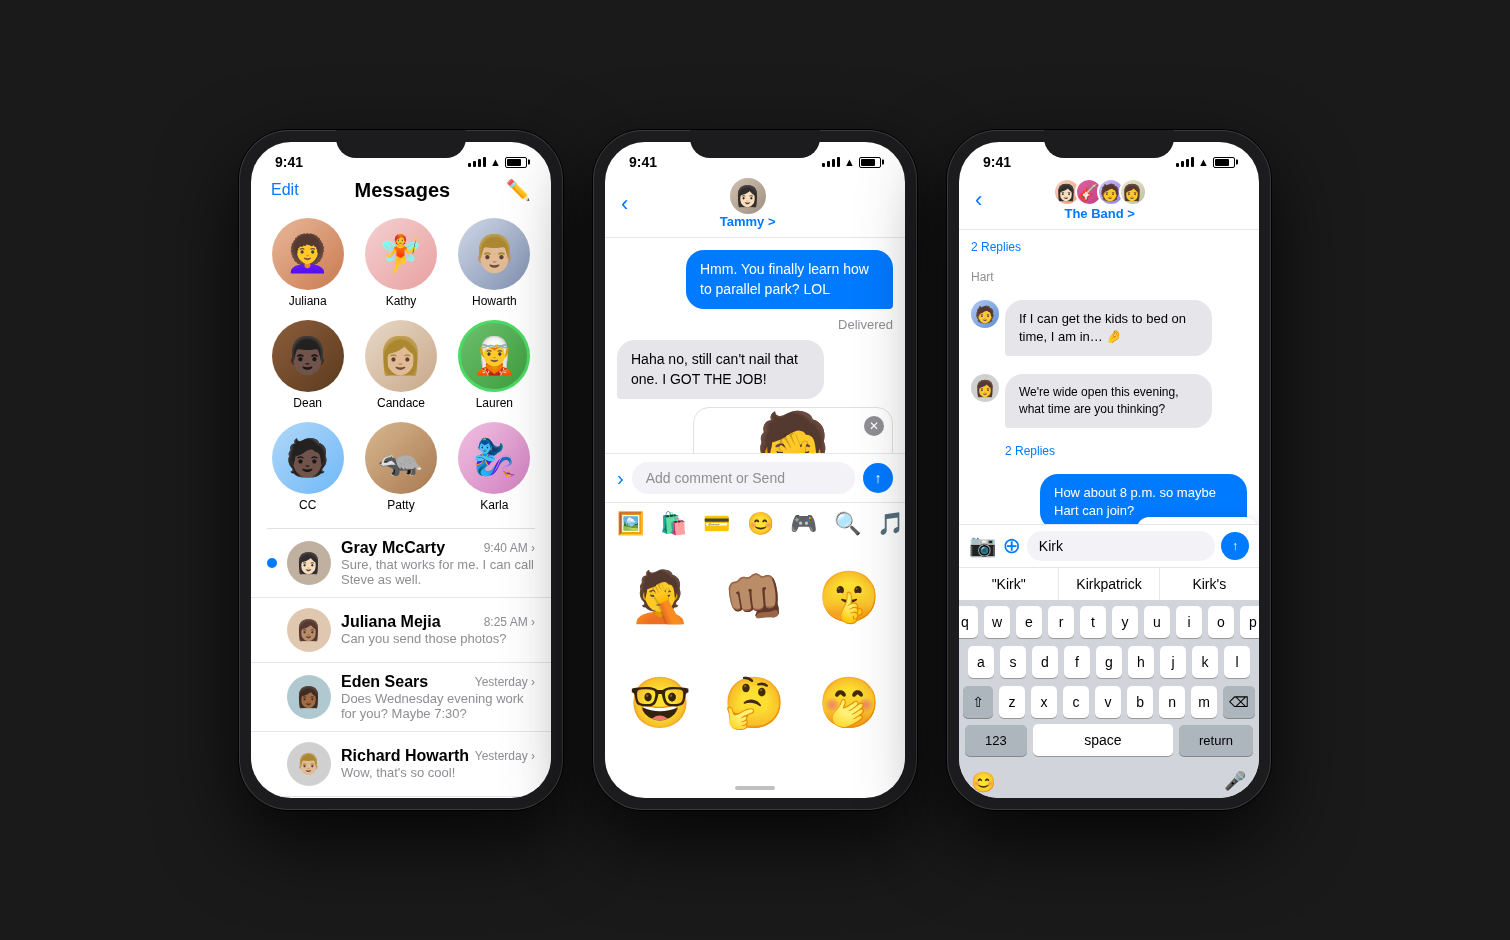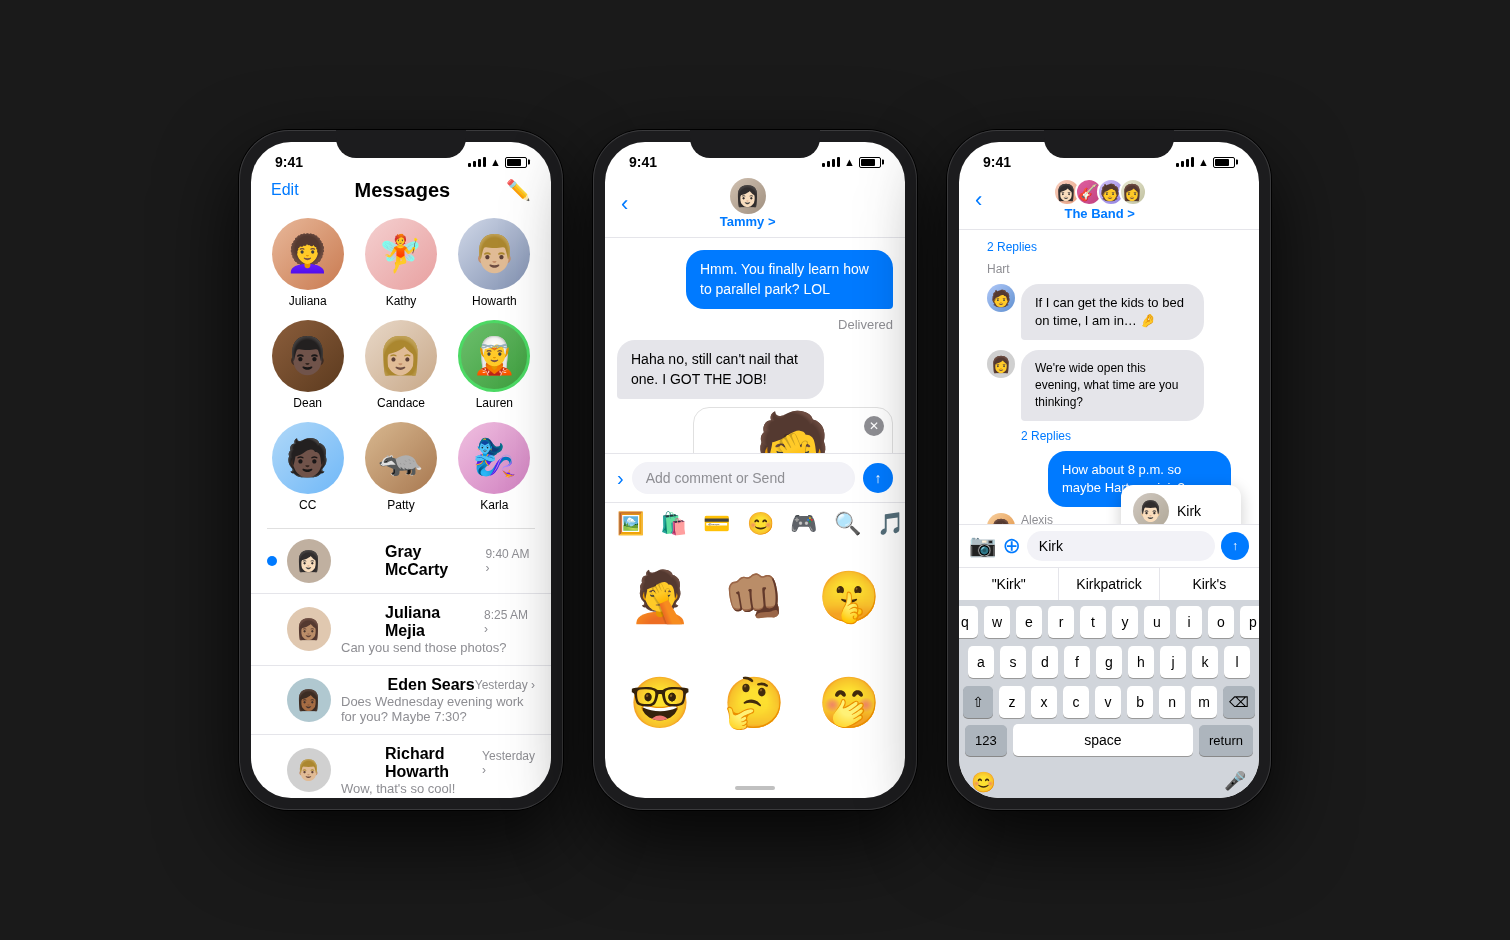--- a/index.html
+++ b/index.html
@@ -156,21 +156,21 @@
       width: 44px; height: 44px;
       border-radius: 50%;
       flex-shrink: 0;
       display: flex;
       align-items: center;
       justify-content: center;
       font-size: 20px;
       overflow: hidden;
     }
     .msg-content { flex: 1; min-width: 0; }
-    .msg-header { display: flex; justify-content: flex-end; align-items: center; margin-left: 44px; }
+    .msg-header { display: flex; justify-content: space-between; align-items: center; }
     .msg-name { font-size: 16px; font-weight: 600; }
     .msg-time { font-size: 12px; color: #8e8e93; }
     .msg-preview { font-size: 13px; color: #8e8e93; white-space: nowrap; overflow: hidden; text-overflow: ellipsis; }
     .unread-dot {
       width: 10px; height: 10px;
       background: #007aff;
       border-radius: 50%;
       flex-shrink: 0;
     }
     .msg-preview-multi { font-size: 13px; color: #8e8e93; overflow: hidden; display: -webkit-box; -webkit-line-clamp: 2; -webkit-box-orient: vertical; }
@@ -334,25 +334,25 @@
     }
     .group-av:first-child { margin-left: 0; }
     .gav1 { background: linear-gradient(135deg, #f8d0c0, #e8a080); }
     .gav2 { background: linear-gradient(135deg, #e060a0, #c04080); }
     .gav3 { background: linear-gradient(135deg, #d0c0f8, #9080e0); }
     .gav4 { background: linear-gradient(135deg, #e8e8d0, #c0c0a0); }
     .group-name { font-size: 13px; font-weight: 600; color: #007aff; }
 
     .group-messages {
       flex: 1;
-      padding: 8px 28px 0;
+      padding: 8px 12px 0;
       overflow-y: auto;
       display: flex;
       flex-direction: column;
-      gap: 6px;
+      gap: 14px;
     }
     .replies-link { font-size: 12px; color: #007aff; margin: 2px 0; }
     .sender-name { font-size: 12px; color: #8e8e93; margin-bottom: 2px; }
     .mention-card {
       position: absolute;
       bottom: 30px;
       right: -10px;
       background: #fff;
       border-radius: 12px;
       padding: 8px 12px;
@@ -451,21 +451,21 @@
       background: #fff;
       border-radius: 5px;
       padding: 8px;
       text-align: center;
       font-size: 14px;
       box-shadow: 0 1px 0 #999;
     }
     .kb-side {
       background: #adb5bd;
       border-radius: 5px;
-      padding: 8px 10px;
+      padding: 8px 20px;
       font-size: 13px;
       box-shadow: 0 1px 0 #888;
     }
     .kb-emoji-row {
       display: flex;
       justify-content: space-between;
       padding: 6px 12px 4px;
     }
     .kb-emoji-btn { font-size: 20px; }
     .kb-mic-btn { font-size: 18px; }
@@ -544,20 +544,21 @@
 
       <div class="message-list">
         <div class="message-row">
           <div class="unread-dot"></div>
           <div class="msg-avatar" style="background:#c0b0a0; font-size:20px;">👩🏻</div>
           <div class="msg-content">
             <div class="msg-header">
               <span class="msg-name">Gray McCarty</span>
               <span class="msg-time">9:40 AM ›</span>
             </div>
+            <div class="msg-preview-multi">Sure, that works for me. I can call Steve as well.</div>
           </div>
         </div>
         <div class="message-row">
           <div style="width:10px;flex-shrink:0;"></div>
           <div class="msg-avatar" style="background:#e0c8b0; font-size:20px;">👩🏽</div>
           <div class="msg-content">
             <div class="msg-header">
               <span class="msg-name">Juliana Mejia</span>
               <span class="msg-time">8:25 AM ›</span>
             </div>

